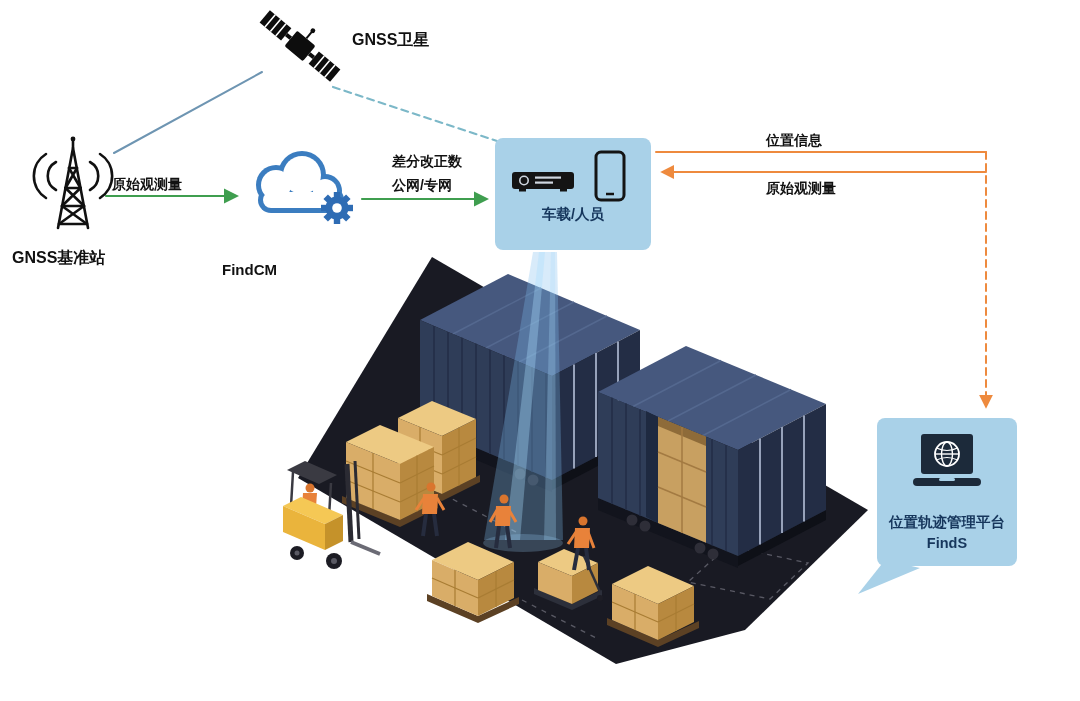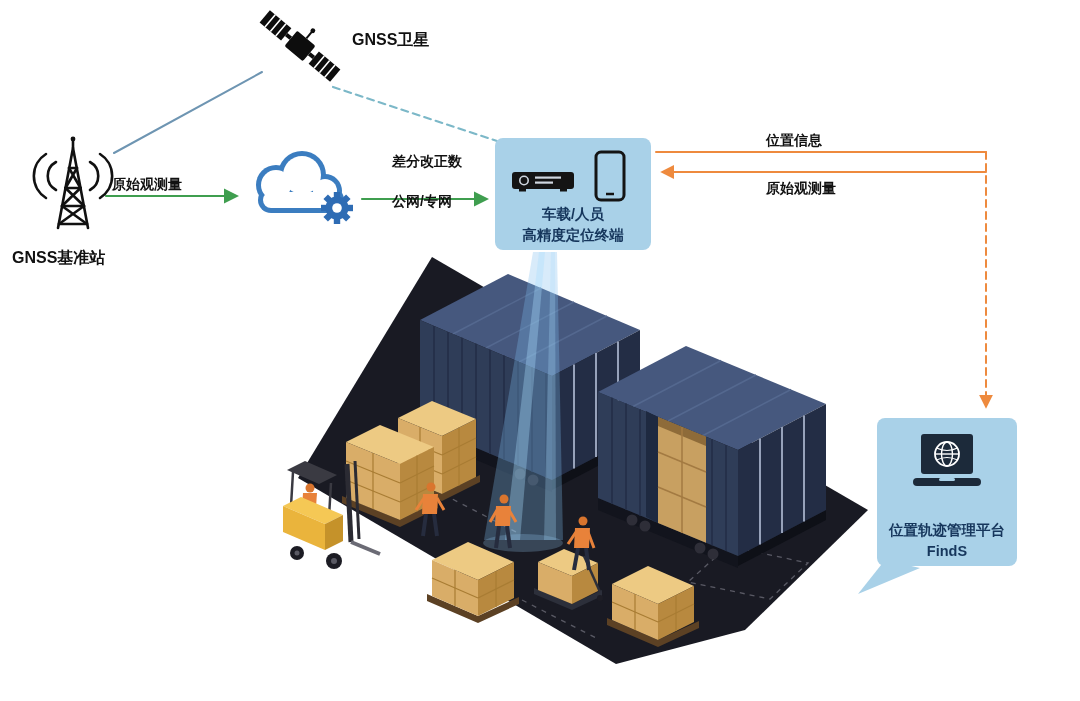--- a/index.html
+++ b/index.html
@@ -300,56 +300,56 @@
         <rect x="-3.2" y="-16" width="6.4" height="8" transform="rotate(315)"></rect>
         <circle r="11.5"></circle>
       </g>
       <circle r="4.8" fill="#ffffff"></circle>
     </g>
   </svg>
 
   <div class="lbl big" style="left:352px;top:30px">GNSS卫星</div>
   <div class="lbl big center" style="left:12px;top:248px;width:126px">GNSS基准站</div>
   <div class="lbl center" style="left:112px;top:175px;width:108px">原始观测量</div>
+  <div class="lbl mid center" style="left:222px;top:260px;width:160px">FindCM</div>
   <div class="lbl" style="left:392px;top:152px">差分改正数</div>
-  <div class="lbl" style="left:392px;top:192px">公网/专网</div>
+  <div class="lbl" style="left:392px;top:176px">公网/专网</div>
   <div class="lbl center" style="left:766px;top:131px;width:72px">位置信息</div>
   <div class="lbl center" style="left:766px;top:179px;width:72px">原始观测量</div>
 
   <div class="bubble" style="left:495px;top:138px;width:156px;height:112px;padding-top:8px">
     <div class="icons" style="height:58px">
       <svg class="abs" style="left:16px;top:20px" width="66" height="30" viewBox="0 0 66 30">
         <rect x="1" y="6" width="62" height="17" rx="3" fill="#141414"></rect>
         <rect x="8" y="23" width="7" height="2.5" fill="#141414"></rect>
         <rect x="49" y="23" width="7" height="2.5" fill="#141414"></rect>
         <circle cx="13" cy="14.5" r="4.2" fill="none" stroke="#cfd6df" stroke-width="1.6"></circle>
         <rect x="24" y="10.5" width="26" height="2.2" fill="#cfd6df"></rect>
         <rect x="24" y="15.5" width="18" height="2.2" fill="#cfd6df"></rect>
       </svg>
       <svg class="abs" style="left:98px;top:4px" width="34" height="54" viewBox="0 0 34 54">
         <rect x="3" y="2" width="28" height="48" rx="5" fill="none" stroke="#141414" stroke-width="3"></rect>
         <line x1="13" y1="44" x2="21" y2="44" stroke="#141414" stroke-width="2.5"></line>
       </svg>
     </div>
     <div class="txt">车载/人员</div>
-    <div class="txt">高精度定位终端</div>
   </div>
 
   <div class="bubble" style="left:877px;top:418px;width:140px;height:148px;padding-top:14px">
     <div class="icons" style="height:70px">
       <svg class="abs" style="left:28px;top:0" width="84" height="64" viewBox="0 0 84 64">
         <rect x="16" y="2" width="52" height="40" rx="3" fill="#1c2a3a"></rect>
         <g stroke="#ffffff" fill="none">
           <circle cx="42" cy="22" r="12" stroke-width="1.8"></circle>
           <ellipse cx="42" cy="22" rx="5.5" ry="12" stroke-width="1.4"></ellipse>
           <path d="M30 22 H54" stroke-width="1.4"></path>
           <path d="M31.5 16 Q42 21 52.5 16" stroke-width="1.2"></path>
           <path d="M31.5 28 Q42 23 52.5 28" stroke-width="1.2"></path>
         </g>
         <rect x="8" y="46" width="68" height="8" rx="4" fill="#1c2a3a"></rect>
         <rect x="34" y="46" width="16" height="3" rx="1.5" style="fill:var(--bubble-fill,#a9d1e8)"></rect>
       </svg>
     </div>
-    <div class="txt" style="margin-top:18px">位置轨迹管理平台</div>
+    <div class="txt" style="margin-top:10px">位置轨迹管理平台</div>
     <div class="txt">FindS</div>
   </div>
 
 </div>
 
 </body></html>

